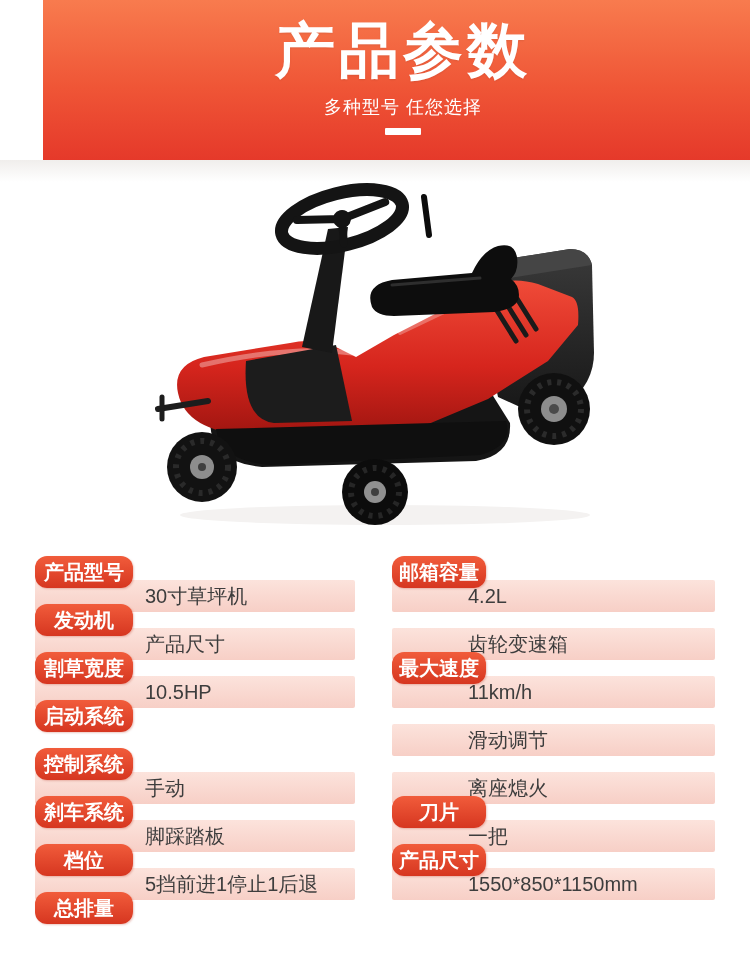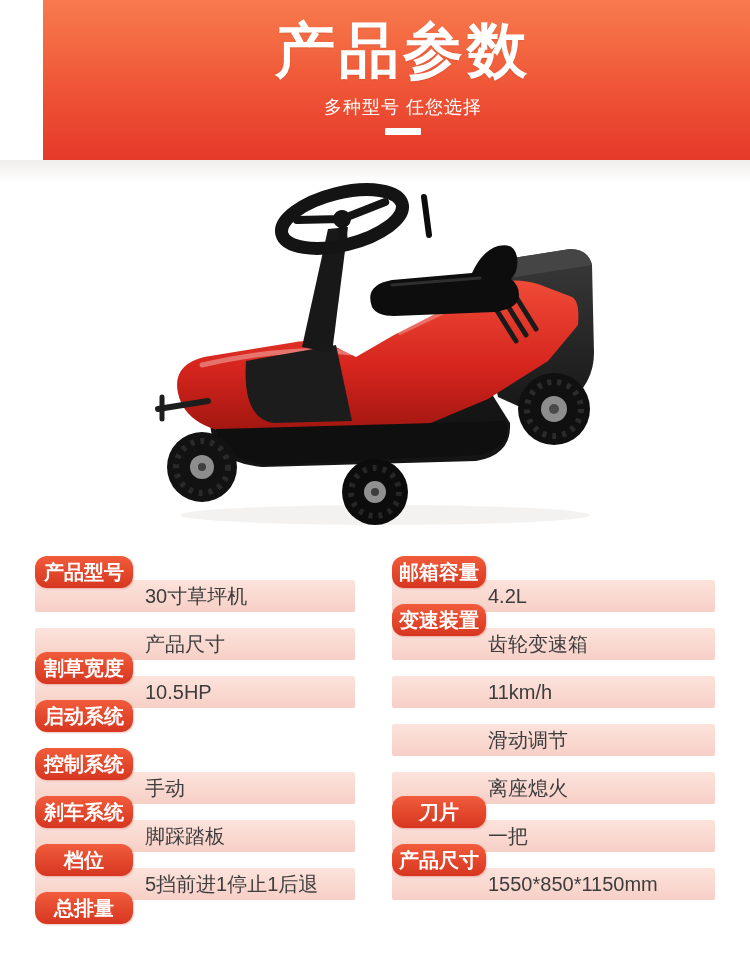--- a/index.html
+++ b/index.html
@@ -41,21 +41,21 @@
   .spec-col-left  { left:35px;  width:320px; }
   .spec-col-right { left:392px; width:323px; }
 
   .spec-row { position:relative; height:36px; margin-bottom:12px; }
   .spec-value-bar {
     position:absolute; left:0; right:0; top:4px; height:32px;
     background:linear-gradient(180deg,#fce3dc 0%, #f7cfc6 100%);
     border-radius:2px; display:flex; align-items:center;margin-top:20px;
   }
   .spec-col-left  .spec-value-bar { padding-left:110px; }
-  .spec-col-right .spec-value-bar { padding-left:96px; }
+  .spec-col-right .spec-value-bar { padding-left:76px; }
   .spec-value { font-size:20px; color:#3d3d3d; white-space:nowrap; }
 
   .spec-label {
     position:absolute; left:0; top:0; height:32px;
     background:linear-gradient(180deg,#f15c3b 0%, #d63620 100%);
     color:#ffffff; font-size:20px; font-weight:700;
     display:flex; align-items:center; justify-content:center;
     box-shadow:1px 1px 2px rgba(180,40,20,0.25);
     border-radius:12px; white-space:nowrap;
   }
@@ -145,20 +145,21 @@
       <div class="spec-row">
         <div class="spec-value-bar">
           <span class="spec-value">30寸草坪机</span>
         </div>
         <div class="spec-label">产品型号</div>
       </div>
       <div class="spec-row">
         <div class="spec-value-bar">
           <span class="spec-value">产品尺寸</span>
         </div>
+        <div class="spec-label">发动机</div>
       </div>
       <div class="spec-row">
         <div class="spec-value-bar">
           <span class="spec-value">10.5HP</span>
         </div>
         <div class="spec-label">割草宽度</div>
       </div>
       <div class="spec-row">
         <div class="spec-label">启动系统</div>
       </div>
@@ -188,26 +189,26 @@
       <div class="spec-row">
         <div class="spec-value-bar">
           <span class="spec-value">4.2L</span>
         </div>
         <div class="spec-label">邮箱容量</div>
       </div>
       <div class="spec-row">
         <div class="spec-value-bar">
           <span class="spec-value">齿轮变速箱</span>
         </div>
-        <div class="spec-label">变速装置</div>
       </div>
       <div class="spec-row">
         <div class="spec-value-bar">
           <span class="spec-value">11km/h</span>
         </div>
+        <div class="spec-label">最大速度</div>
       </div>
       <div class="spec-row">
         <div class="spec-value-bar">
           <span class="spec-value">滑动调节</span>
         </div>
       </div>
       <div class="spec-row">
         <div class="spec-value-bar">
           <span class="spec-value">离座熄火</span>
         </div>

